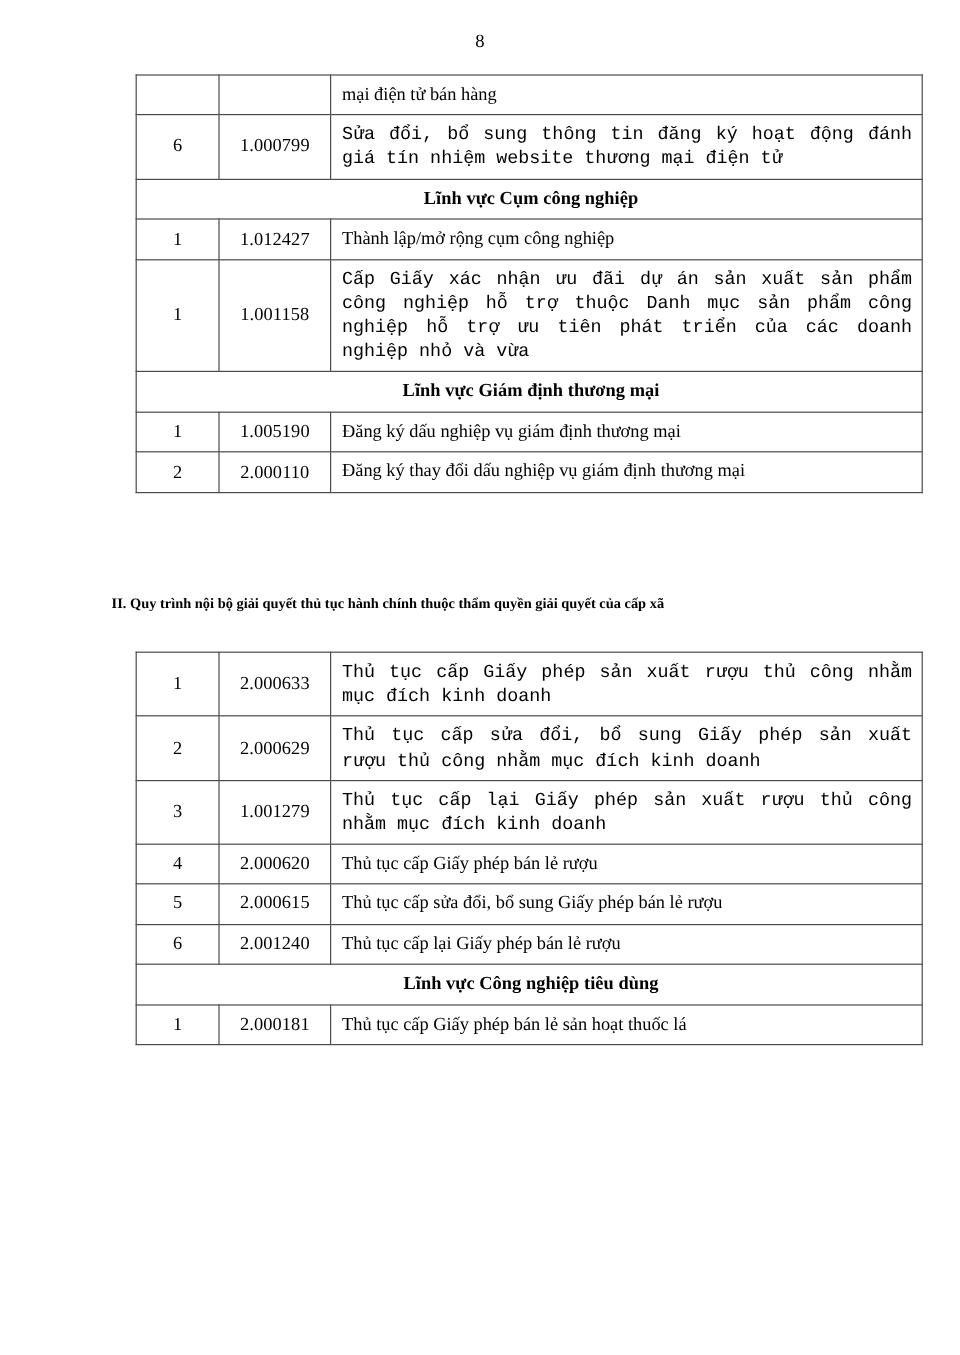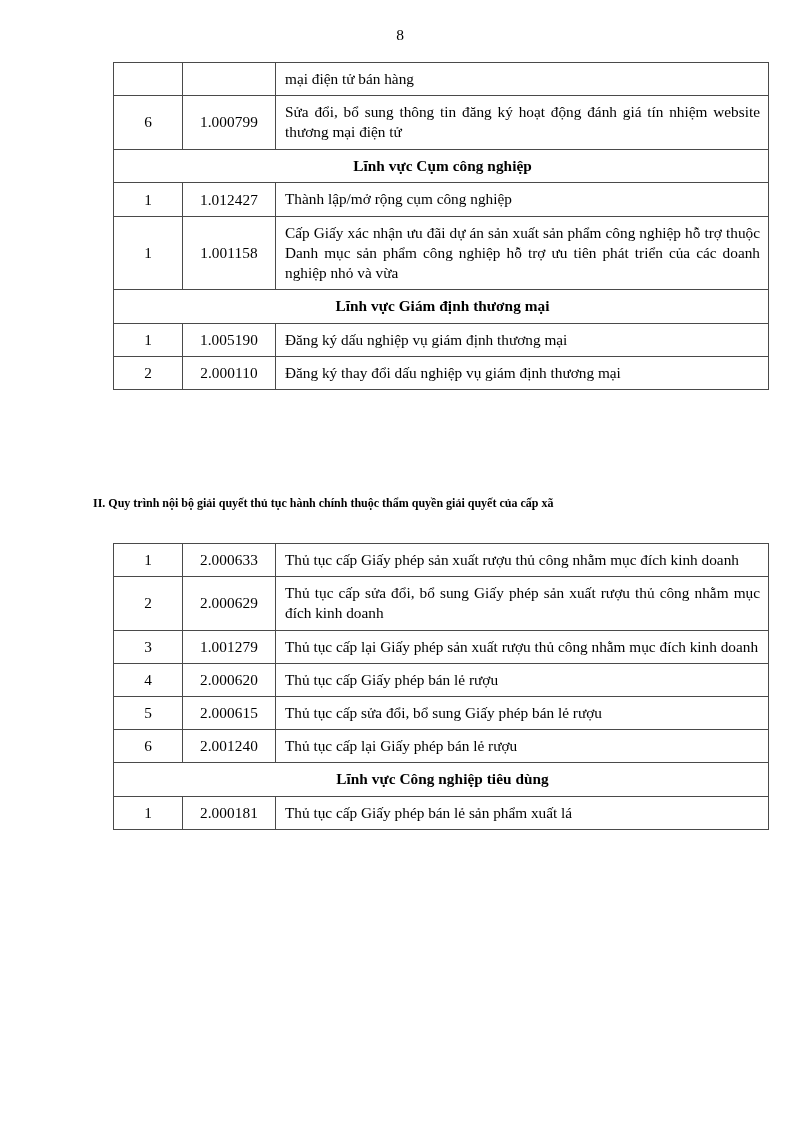--- a/index.html
+++ b/index.html
@@ -69,20 +69,21 @@
   .cell-name {
     padding: 6px 8px 6px 9px;
     line-height: 1.32;
     text-align: left;
   }
   .cell-name.justify {
     text-align: justify;
     text-align-last: left;
     -ms-text-align-last: left;
     hyphens: none;
+    font-family: Liberation Mono, monospace;
   }
 
   
   .cell-section {
     font-weight: bold;
     text-align: center;
     padding: 6px 8px 7px 11px;
     line-height: 1.30;
     letter-spacing: 0.05px;
   }
@@ -289,19 +290,19 @@
           </td>
         </tr>
         <tr>
           <td>
             <div class="cell-stt">1</div>
           </td>
           <td>
             <div class="cell-ma">2.000181</div>
           </td>
           <td>
-            <div class="cell-name">Thủ tục cấp Giấy phép bán lẻ sản phẩm xuất lá</div>
+            <div class="cell-name">Thủ tục cấp Giấy phép bán lẻ sản hoạt thuốc lá</div>
           </td>
         </tr>
       </tbody>
   </table>
 
 </div>
 
 </body></html>

